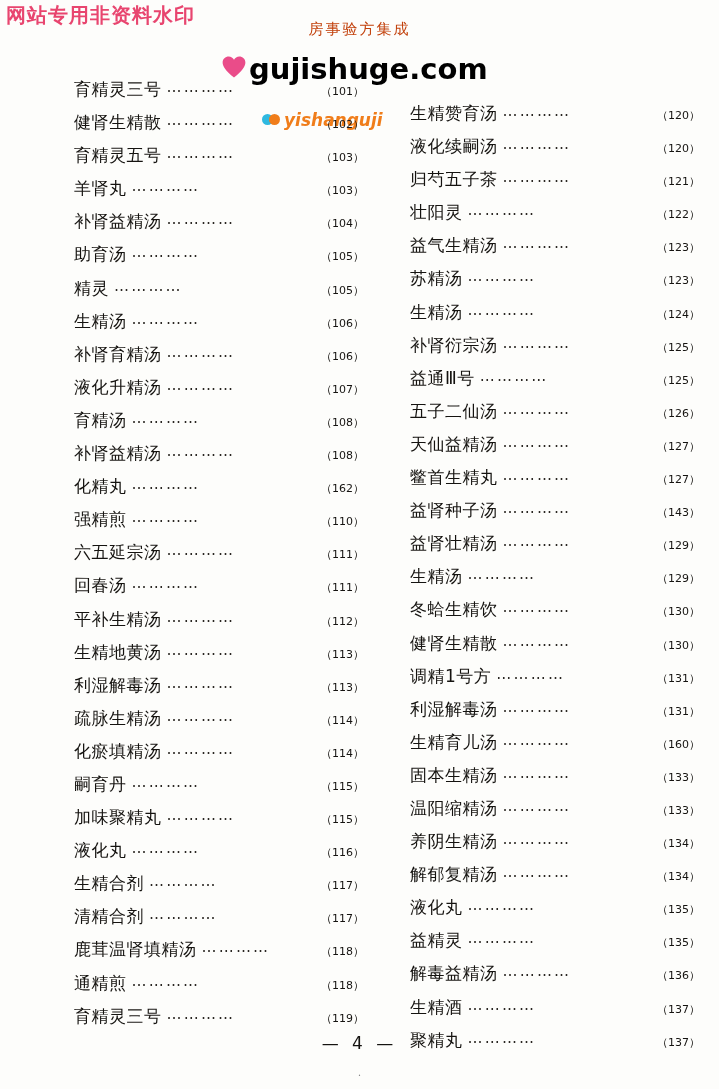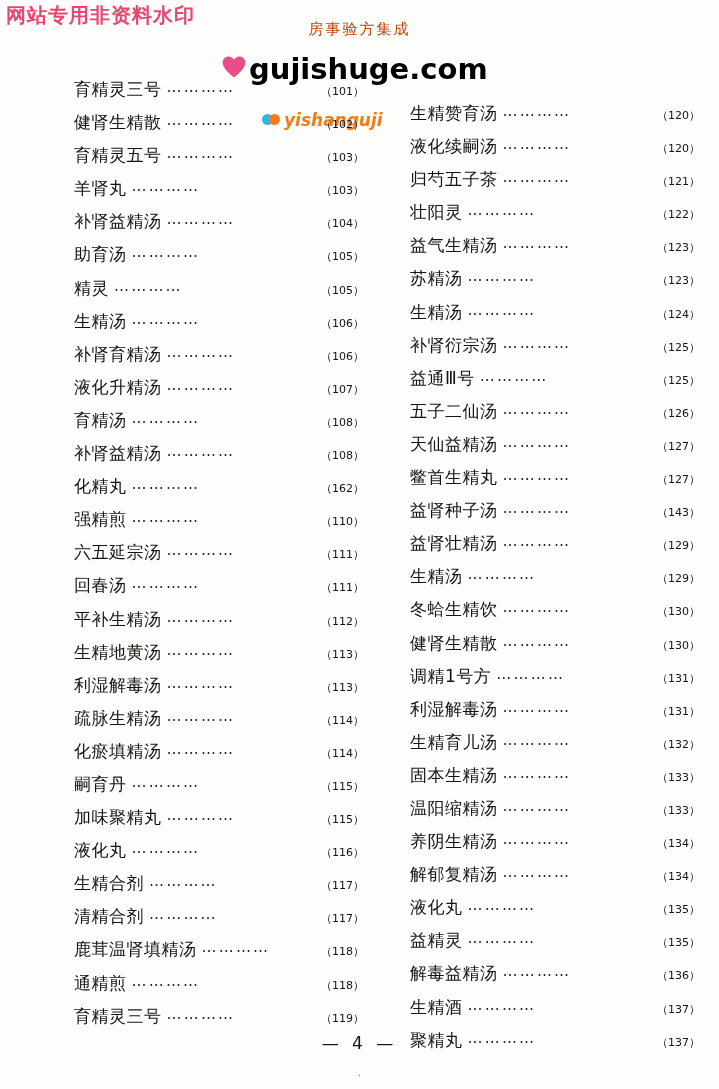--- a/index.html
+++ b/index.html
@@ -434,21 +434,21 @@
           <span class="page-num">（131）</span>
         </div>
       <div class="entry">
           <span class="name">利湿解毒汤</span>
           <span class="leader">…………</span>
           <span class="page-num">（131）</span>
         </div>
       <div class="entry">
           <span class="name">生精育儿汤</span>
           <span class="leader">…………</span>
-          <span class="page-num">（132）</span>
+          <span class="page-num">（160）</span>
         </div>
       <div class="entry">
           <span class="name">固本生精汤</span>
           <span class="leader">…………</span>
           <span class="page-num">（133）</span>
         </div>
       <div class="entry">
           <span class="name">温阳缩精汤</span>
           <span class="leader">…………</span>
           <span class="page-num">（133）</span>

